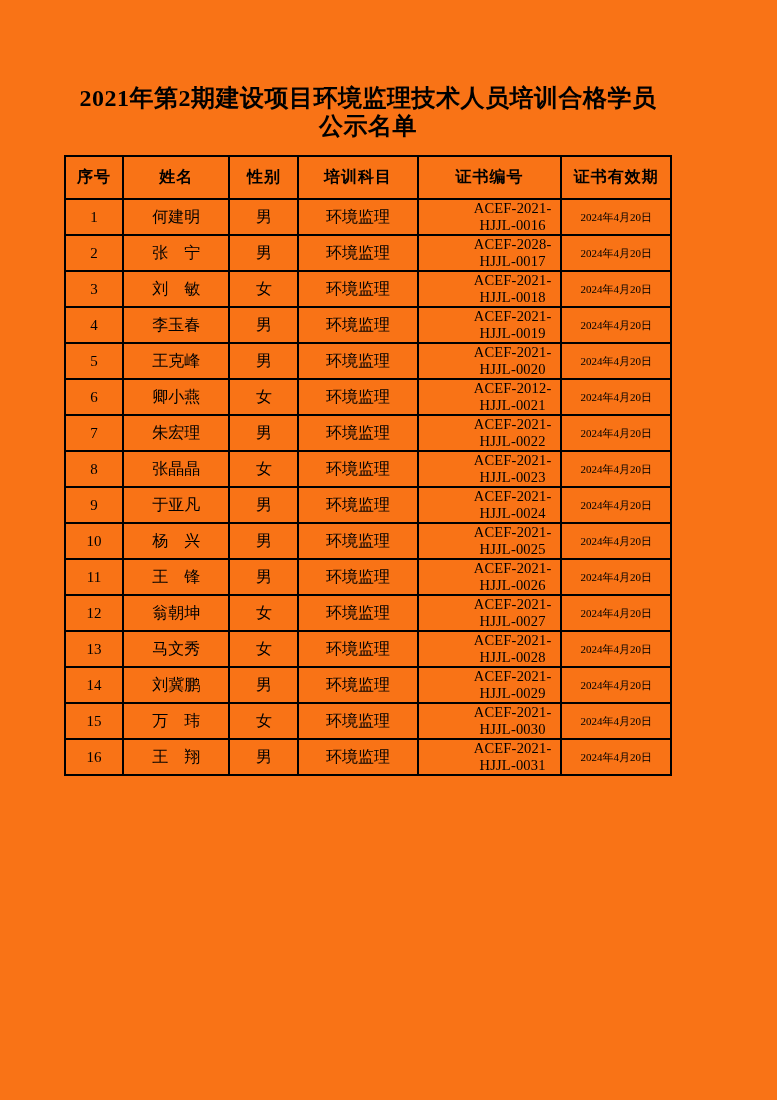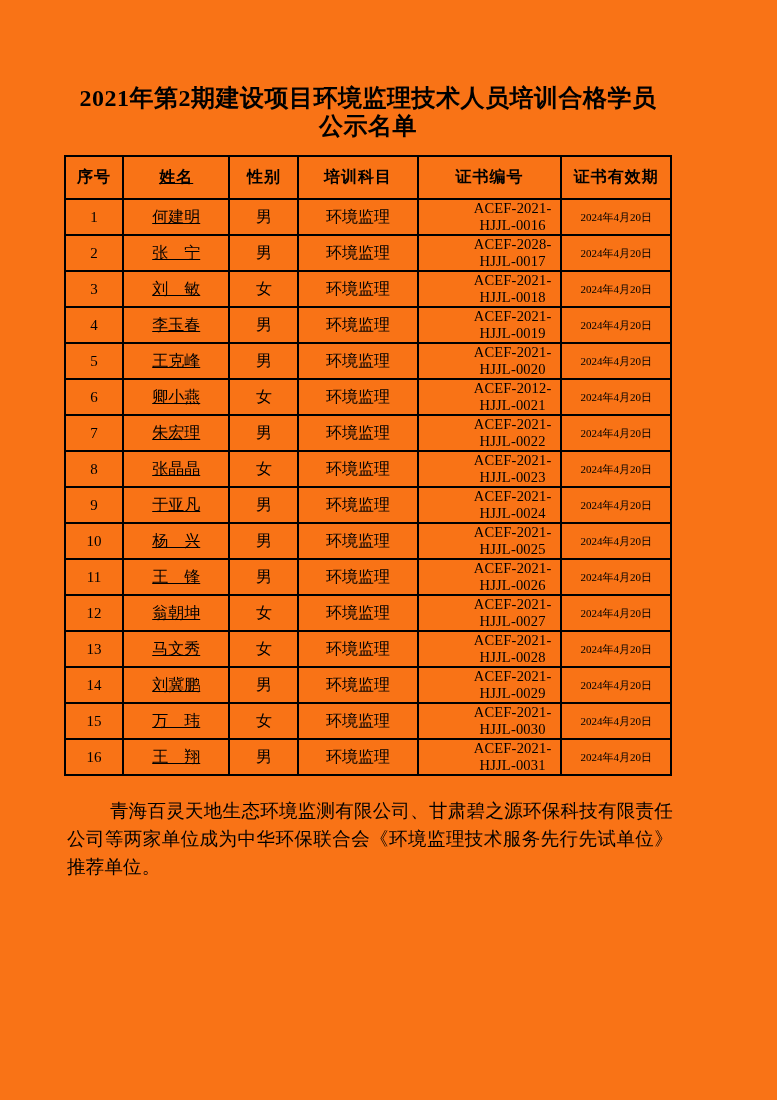--- a/index.html
+++ b/index.html
@@ -43,21 +43,21 @@
     font-weight: normal;
   }
   .roster-table thead th {
     height: 43px;
     font-size: 16px;
     font-weight: bold;
     letter-spacing: 1px;
   }
   .roster-table tbody td { height: 36px; font-size: 16px; }
   .col-no        { width: 53px; }
-  .col-name      { width: 97px; text-decoration: underline; }
+  .col-name      { width: 97px; }
   .col-gender    { width: 63px; margin-left: 14px; }
   .col-subject   { width: 109px; }
   .col-cert_no   { width: 131px; }
   .col-valid_until { width: 100px; }
   .roster-table td.col-no { font-size: 15px; }
   .roster-table td.col-cert_no { font-size: 14.5px; letter-spacing: 0.2px; padding-left: 48px; }
   .roster-table td.col-valid_until { font-size: 11px; }
   .footer-note {
     position: absolute;
     top: 797px;
@@ -224,15 +224,14 @@
           <td class="col-no">16</td>
           <td class="col-name">王　翔</td>
           <td class="col-gender">男</td>
           <td class="col-subject">环境监理</td>
           <td class="col-cert_no">ACEF-2021-HJJL-0031</td>
           <td class="col-valid_until">2024年4月20日</td>
         </tr>
       </tbody>
   </table>
 
-  <p class="footer-note">青海百灵天地生态环境监测有限公司、甘肃碧之源环保科技有限责任公司等两家单位成为中华环保联合会《环境监理技术服务先行先试单位》推荐单位。</p>
 
 </div>
 
 </body></html>

